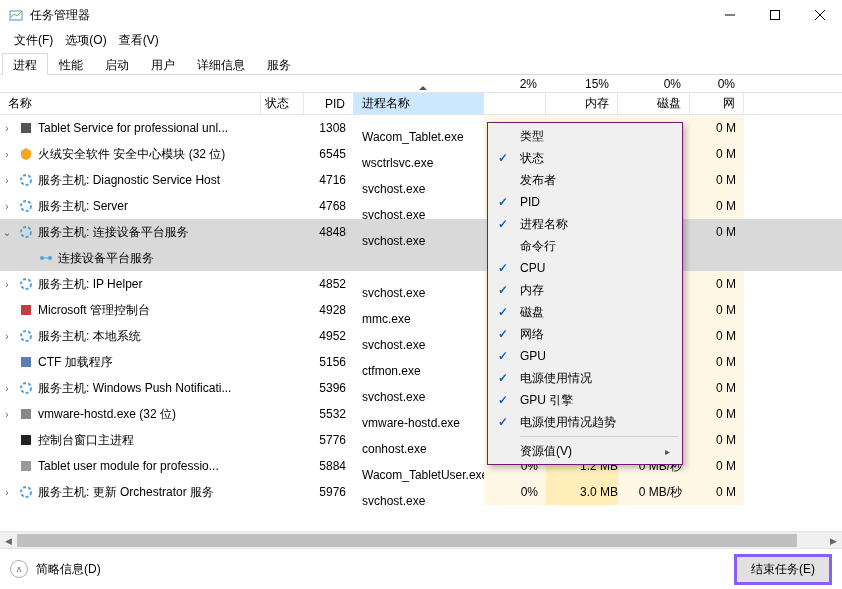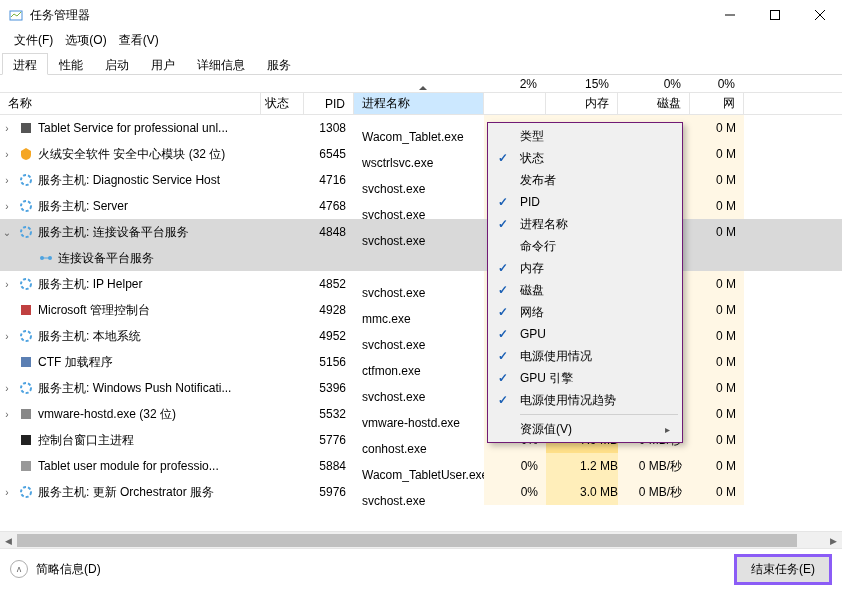--- a/index.html
+++ b/index.html
@@ -421,20 +421,21 @@
 </div>
 
 <div class="ctxmenu">
   <div id="ctxitems">
       <div class="ctxitem">类型</div>
       <div class="ctxitem checked">状态</div>
       <div class="ctxitem">发布者</div>
       <div class="ctxitem checked">PID</div>
       <div class="ctxitem checked">进程名称</div>
       <div class="ctxitem">命令行</div>
+      <div class="ctxitem checked">CPU</div>
       <div class="ctxitem checked">内存</div>
       <div class="ctxitem checked">磁盘</div>
       <div class="ctxitem checked">网络</div>
       <div class="ctxitem checked">GPU</div>
       <div class="ctxitem checked">电源使用情况</div>
       <div class="ctxitem checked">GPU 引擎</div>
       <div class="ctxitem checked">电源使用情况趋势</div>
     </div>
   <div class="ctxsep"></div>
   <div class="ctxitem submenu">资源值(V)</div>

